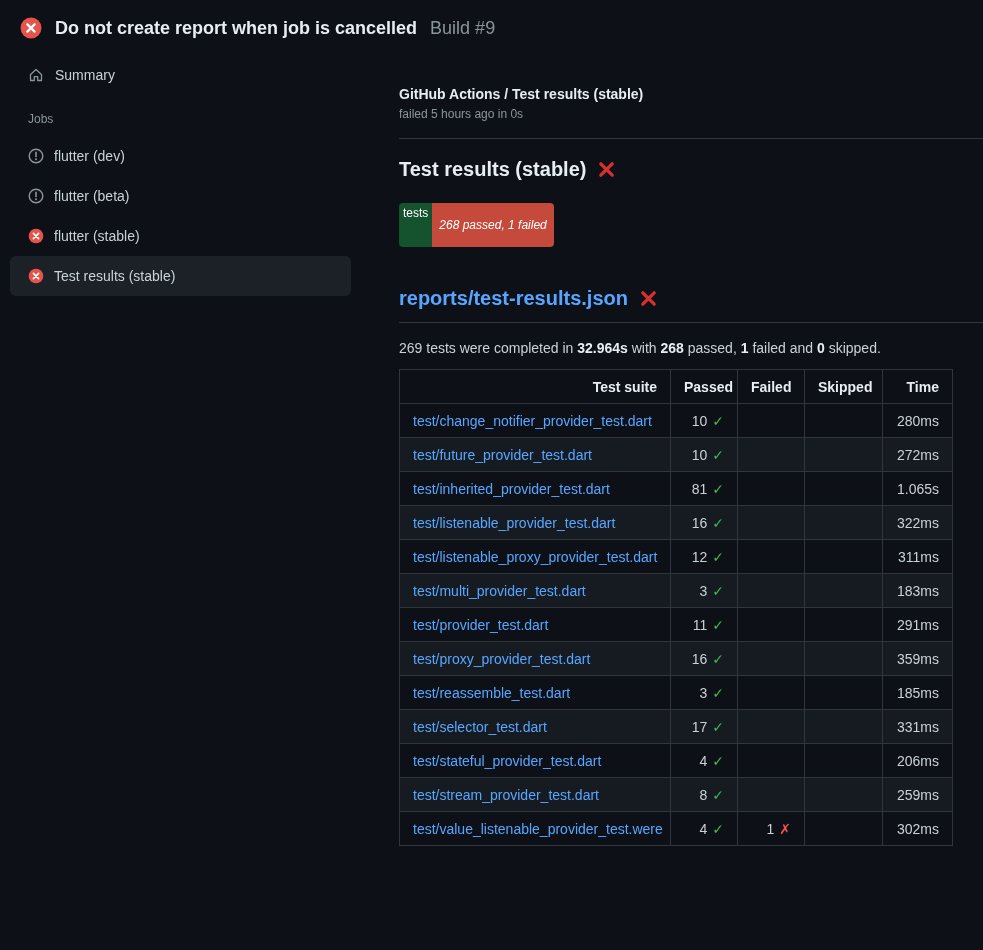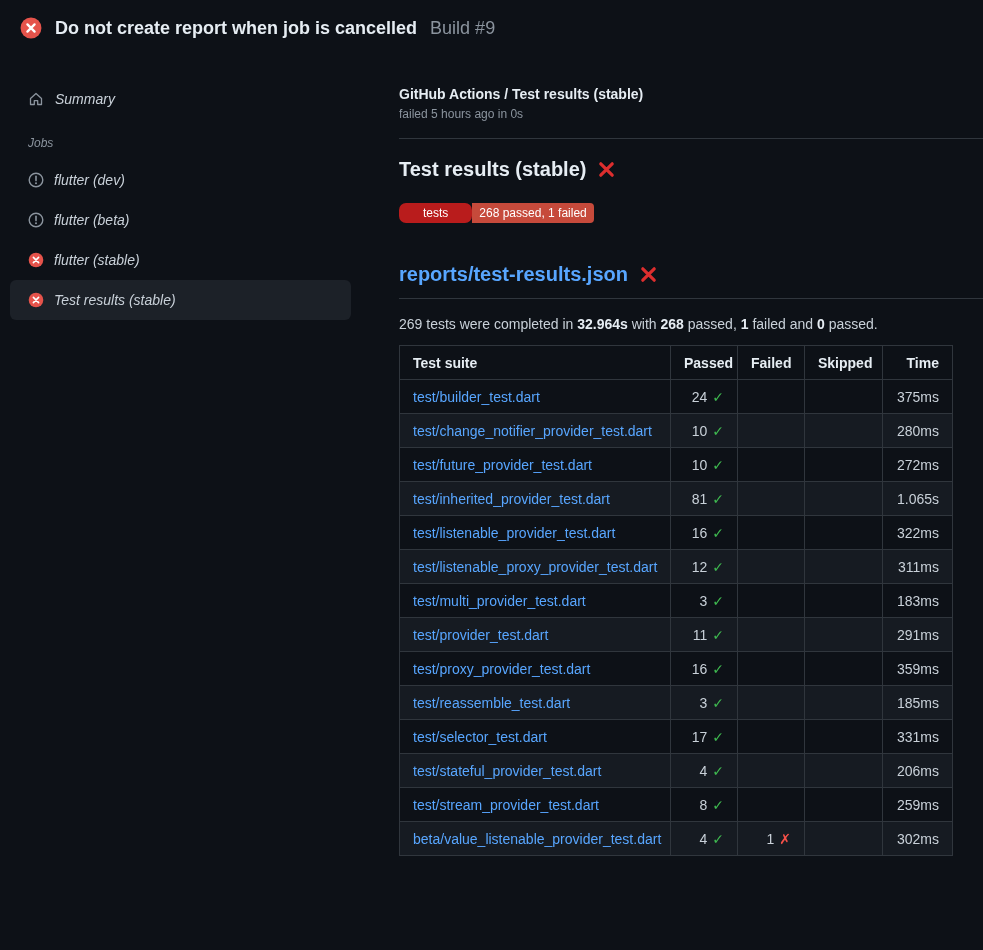--- a/index.html
+++ b/index.html
@@ -14,21 +14,21 @@
 
   
   .app-header {
     position: absolute; top: 0; left: 0; right: 0; height: 56px;
     display: flex; align-items: center; padding-left: 20px; gap: 13px;
   }
   .app-header .title { font-size: 18px; font-weight: 700; color: #e6edf3; }
   .app-header .build { font-size: 18px; font-weight: 400; color: #8b949e; text-align: right; }
 
   
-  .sidebar { position: absolute; top: 64px; left: 0; width: 361px; padding-top: 18px; font-style: italic; }
+  .sidebar { position: absolute; top: 40px; left: 0; width: 361px; padding-top: 18px; }
   .summary-item {
     display: flex; align-items: center; gap: 11px;
     padding: 9px 28px; font-size: 14px; color: #c9d1d9; cursor: pointer;
   }
   .jobs-heading {
     padding: 20px 28px 10px 28px; font-size: 12px; color: #8b949e;
   }
   .side-item {
     display: flex; align-items: center; gap: 10px;
     height: 40px; margin: 0 10px; padding: 0 18px;
@@ -46,43 +46,43 @@
   .check-title {
     display: flex; align-items: center; gap: 11px;
     margin-top: 19px; font-size: 20px; font-weight: 700; color: #e6edf3;
   }
   .x-icon { width: 19px; height: 19px; display: inline-flex; }
 
   .badge {
     display: inline-flex; margin-top: 22px; font-size: 12px;
     border-radius: 4px; overflow: hidden; line-height: 18px;
   }
-  .badge .b-label { background: #b91c1c; color: #ffffff; padding: 1px 24px; border-radius: 7px; }
-  .badge .b-value { background: #c64a3b; color: #ffffff; padding: 1px 7px; }
+  .badge .b-label { background: #14532d; color: #ffffff; padding: 1px 4px; }
+  .badge .b-value { background: #c64a3b; color: #ffffff; padding: 13px 7px; font-style: italic; }
 
   .report-heading {
     display: flex; align-items: center; gap: 11px;
     margin-top: 40px; padding-bottom: 12px;
     border-bottom: 1px solid #30363d;
     font-size: 20px; font-weight: 700;
   }
   .report-heading a { color: #58a6ff; text-decoration: none; cursor: pointer; }
 
   .summary-text { margin-top: 17px; font-size: 14px; color: #c9d1d9; }
   .summary-text strong { color: #e6edf3; font-weight: 700; }
 
   
   table.results {
     margin-top: 13px; border-collapse: collapse; table-layout: fixed;
     width: 553px; font-size: 14px;
   }
   table.results th, table.results td {
     border: 1px solid #30363d; padding: 6px 13px; height: 34px;
   }
-  table.results th { font-weight: 700; color: #e6edf3; text-align: left; }
+  table.results th { font-weight: 700; color: #e6edf3; text-align: right; }
   table.results th.num { text-align: center; }
   table.results th.time { text-align: right; padding-left: 20px; }
   table.results td.num, table.results td.time { text-align: right; }
   table.results tbody tr:nth-child(even) { background: #161b22; }
   table.results a { color: #58a6ff; text-decoration: none; cursor: pointer; }
   .mark { margin-left: 5px; font-weight: 700; }
   .mark.check { color: #3fb950; }
   .mark.cross { color: #f85149; }
   col.c-suite { width: 271px; }
   col.c-passed { width: 67px; }
@@ -179,48 +179,41 @@
 
   <div class="report-heading">
     <a>reports/test-results.json</a>
     <span class="x-icon">
       <svg width="19" height="19" viewBox="0 0 16 16">
         <path d="M3.2 3.2 L12.8 12.8 M12.8 3.2 L3.2 12.8" stroke="#dd2e2e" stroke-width="2.7" stroke-linecap="round"></path>
       </svg>
     </span>
   </div>
 
-  <div class="summary-text"><span>269 tests were completed in </span><strong>32.964s</strong><span> with </span><strong>268</strong><span> passed, </span><strong>1</strong><span> failed and </span><strong>0</strong><span> passed.</span></div>
+  <div class="summary-text"><span>269 tests were completed in </span><strong>32.964s</strong><span> with </span><strong>268</strong><span> passed, </span><strong>1</strong><span> failed and </span><strong>0</strong><span> skipped.</span></div>
 
   <table class="results">
     <colgroup>
       <col class="c-suite">
         <col class="c-passed">
         <col class="c-failed">
         <col class="c-skipped">
         <col class="c-time">
     </colgroup>
     <thead>
         <tr>
           <th class="suite">Test suite</th>
           <th class="num">Passed</th>
           <th class="num">Failed</th>
           <th class="num">Skipped</th>
           <th class="time">Time</th>
         </tr>
       </thead>
     <tbody>
         <tr>
-          <td><a>test/builder_test.dart</a></td>
-          <td class="num"><span>24</span><span class="mark check">✓</span></td>
-          <td class="num"></td>
-          <td class="num"></td>
-          <td class="time">375ms</td>
-        </tr>
-        <tr>
           <td><a>test/change_notifier_provider_test.dart</a></td>
           <td class="num"><span>10</span><span class="mark check">✓</span></td>
           <td class="num"></td>
           <td class="num"></td>
           <td class="time">280ms</td>
         </tr>
         <tr>
           <td><a>test/future_provider_test.dart</a></td>
           <td class="num"><span>10</span><span class="mark check">✓</span></td>
           <td class="num"></td>
@@ -291,21 +284,21 @@
           <td class="time">206ms</td>
         </tr>
         <tr>
           <td><a>test/stream_provider_test.dart</a></td>
           <td class="num"><span>8</span><span class="mark check">✓</span></td>
           <td class="num"></td>
           <td class="num"></td>
           <td class="time">259ms</td>
         </tr>
         <tr>
-          <td><a>beta/value_listenable_provider_test.dart</a></td>
+          <td><a>test/value_listenable_provider_test.were</a></td>
           <td class="num"><span>4</span><span class="mark check">✓</span></td>
           <td class="num"><span>1</span><span class="mark cross">✗</span></td>
           <td class="num"></td>
           <td class="time">302ms</td>
         </tr>
       </tbody>
   </table>
 </div>
 
 </body></html>

